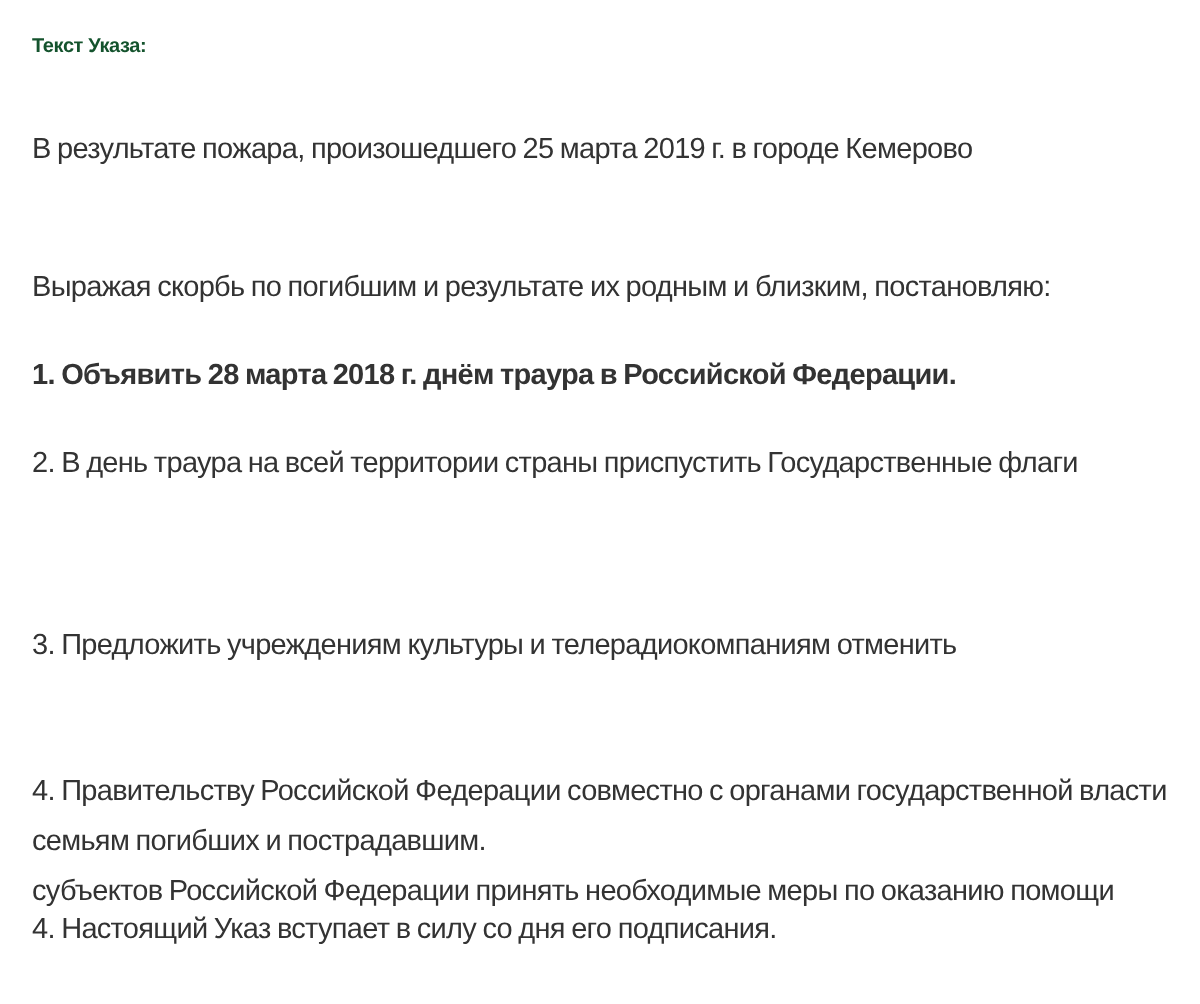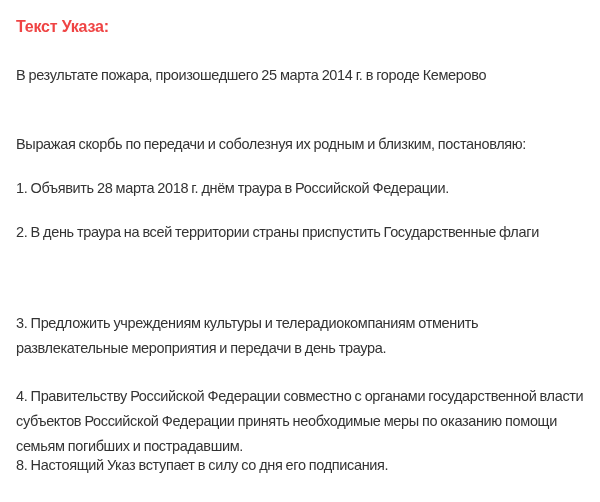--- a/index.html
+++ b/index.html
@@ -18,23 +18,23 @@
     .doc {
       position: absolute;
       left: 16px;
       top: 0;
       width: 575px;
     }
     .title {
       position: absolute;
       left: 0;
       top: 18px;
-      font-size: 16px;
+      font-size: 10px;
       font-weight: bold;
-      color: #ef4444;
+      color: #14532d;
       letter-spacing: -0.2px;
     }
     .para {
       position: absolute;
       left: 0;
       margin: 0;
       font-size: 14.5px;
       line-height: 25px;
       color: #333333;
       letter-spacing: -0.35px;
@@ -43,42 +43,41 @@
     }
     .para span { display: block; }
   </style>
 </head>
 <body>
 
 <div class="doc">
   <div class="title">Текст Указа:</div>
 
   <p class="para" style="top:63px;">
-    <span>В результате пожара, произошедшего 25 марта 2014 г. в городе Кемерово</span>
+    <span>В результате пожара, произошедшего 25 марта 2019 г. в городе Кемерово</span>
   </p>
 
   <p class="para" style="top:132px;">
-    <span>Выражая скорбь по передачи и соболезнуя их родным и близким, постановляю:</span>
+    <span>Выражая скорбь по погибшим и результате их родным и близким, постановляю:</span>
   </p>
 
-  <p class="para" style="top:176px;">
+  <p class="para" style="top:176px;font-weight:bold;">
     <span>1. Объявить 28 марта 2018 г. днём траура в Российской Федерации.</span>
   </p>
 
   <p class="para" style="top:220px;">
     <span>2. В день траура на всей территории страны приспустить Государственные флаги</span>
   </p>
 
   <p class="para" style="top:292px;margin-top:19px;">
     <span>3. Предложить учреждениям культуры и телерадиокомпаниям отменить</span>
-    <span>развлекательные мероприятия и передачи в день траура.</span>
   </p>
 
   <p class="para" style="top:384px;">
     <span>4. Правительству Российской Федерации совместно с органами государственной власти</span>
+    <span>семьям погибших и пострадавшим.</span>
     <span>субъектов Российской Федерации принять необходимые меры по оказанию помощи</span>
-    <span>семьям погибших и пострадавшим.</span>
   </p>
 
   <p class="para" style="top:453px;">
-    <span>8. Настоящий Указ вступает в силу со дня его подписания.</span>
+    <span>4. Настоящий Указ вступает в силу со дня его подписания.</span>
   </p>
 </div>
 
 </body></html>

